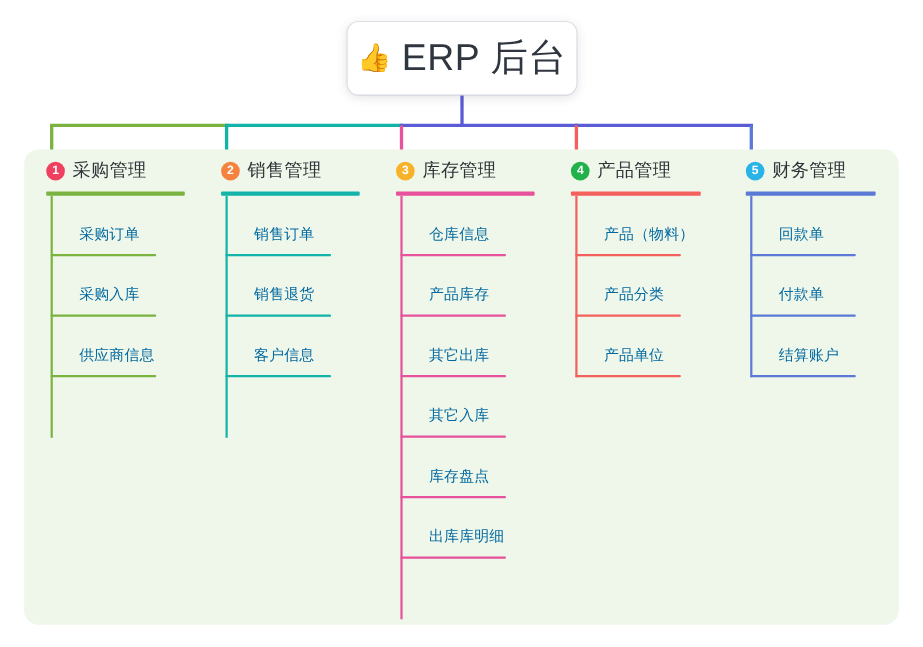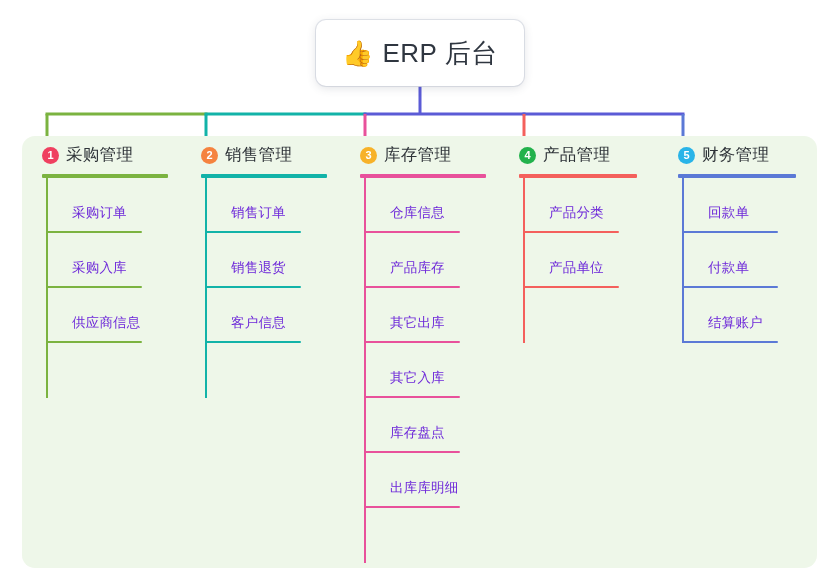--- a/index.html
+++ b/index.html
@@ -36,21 +36,21 @@
     justify-content: center;
     box-sizing: border-box;
   }
   .root-emoji {
     font-size: 25px;
     line-height: 1;
     margin-right: 9px;
     display: inline-block;
   }
   .root-title {
-    font-size: 26px;
+    font-size: 34px;
     color: #2f3640;
     letter-spacing: 0.5px;
     white-space: nowrap;
     text-align: center;
   }
 
   
   #connectors {
     position: absolute;
     left: 0;
@@ -142,21 +142,21 @@
   .item {
     position: relative;
     height: 55px;
     box-sizing: border-box;
   }
   .item-label {
     position: absolute;
     left: 26px;
     bottom: 11px;
     font-size: 13.5px;
-    color: #6d28d9;
+    color: #0369a1;
     white-space: nowrap;
     letter-spacing: 0.2px;
   }
   .item-rule {
     position: absolute;
     left: 0px;
     bottom: 0px;
     width: 96px;
     height: 2px;
     border-radius: 1px;
@@ -270,20 +270,24 @@
       </div>
       <div class="column">
         <div class="col-head">
           <span class="badge" style="background: rgb(34, 178, 76);">4</span>
           <span class="col-head-label">产品管理</span>
         </div>
         <div class="col-head-rule" style="background: rgb(244, 96, 92); width: 118px;"></div>
         <div class="spine" style="background: rgb(244, 96, 92); height: 165px;"></div>
         <div class="items">
           <div class="item">
+            <span class="item-label">产品（物料）</span>
+            <div class="item-rule" style="background: rgb(244, 96, 92);"></div>
+          </div>
+          <div class="item">
             <span class="item-label">产品分类</span>
             <div class="item-rule" style="background: rgb(244, 96, 92);"></div>
           </div>
           <div class="item">
             <span class="item-label">产品单位</span>
             <div class="item-rule" style="background: rgb(244, 96, 92);"></div>
           </div>
         </div>
       </div>
       <div class="column">

